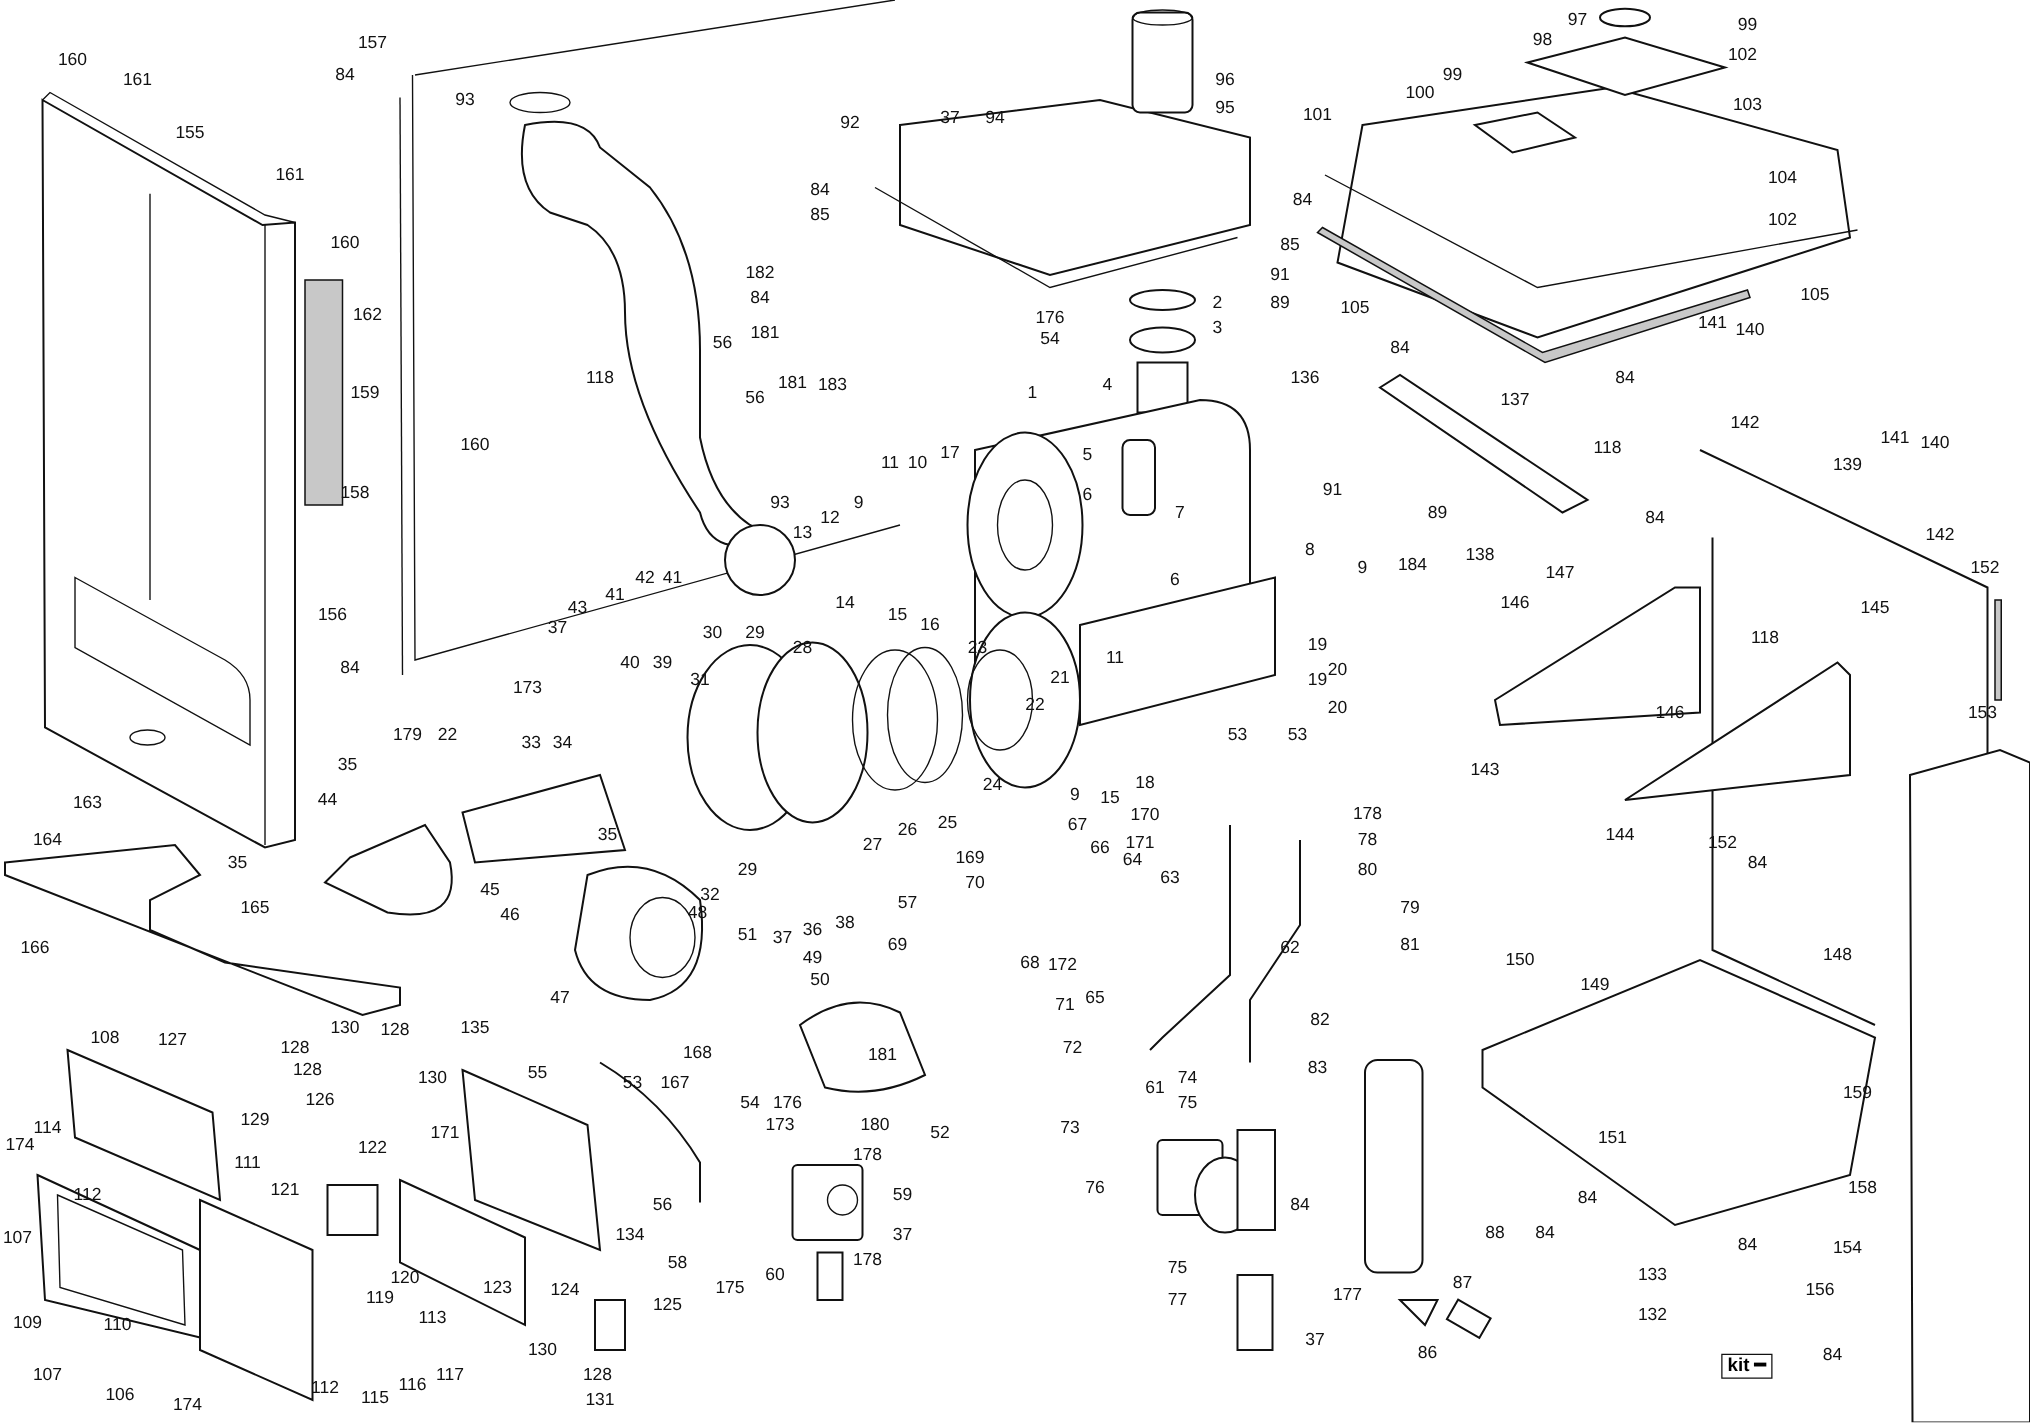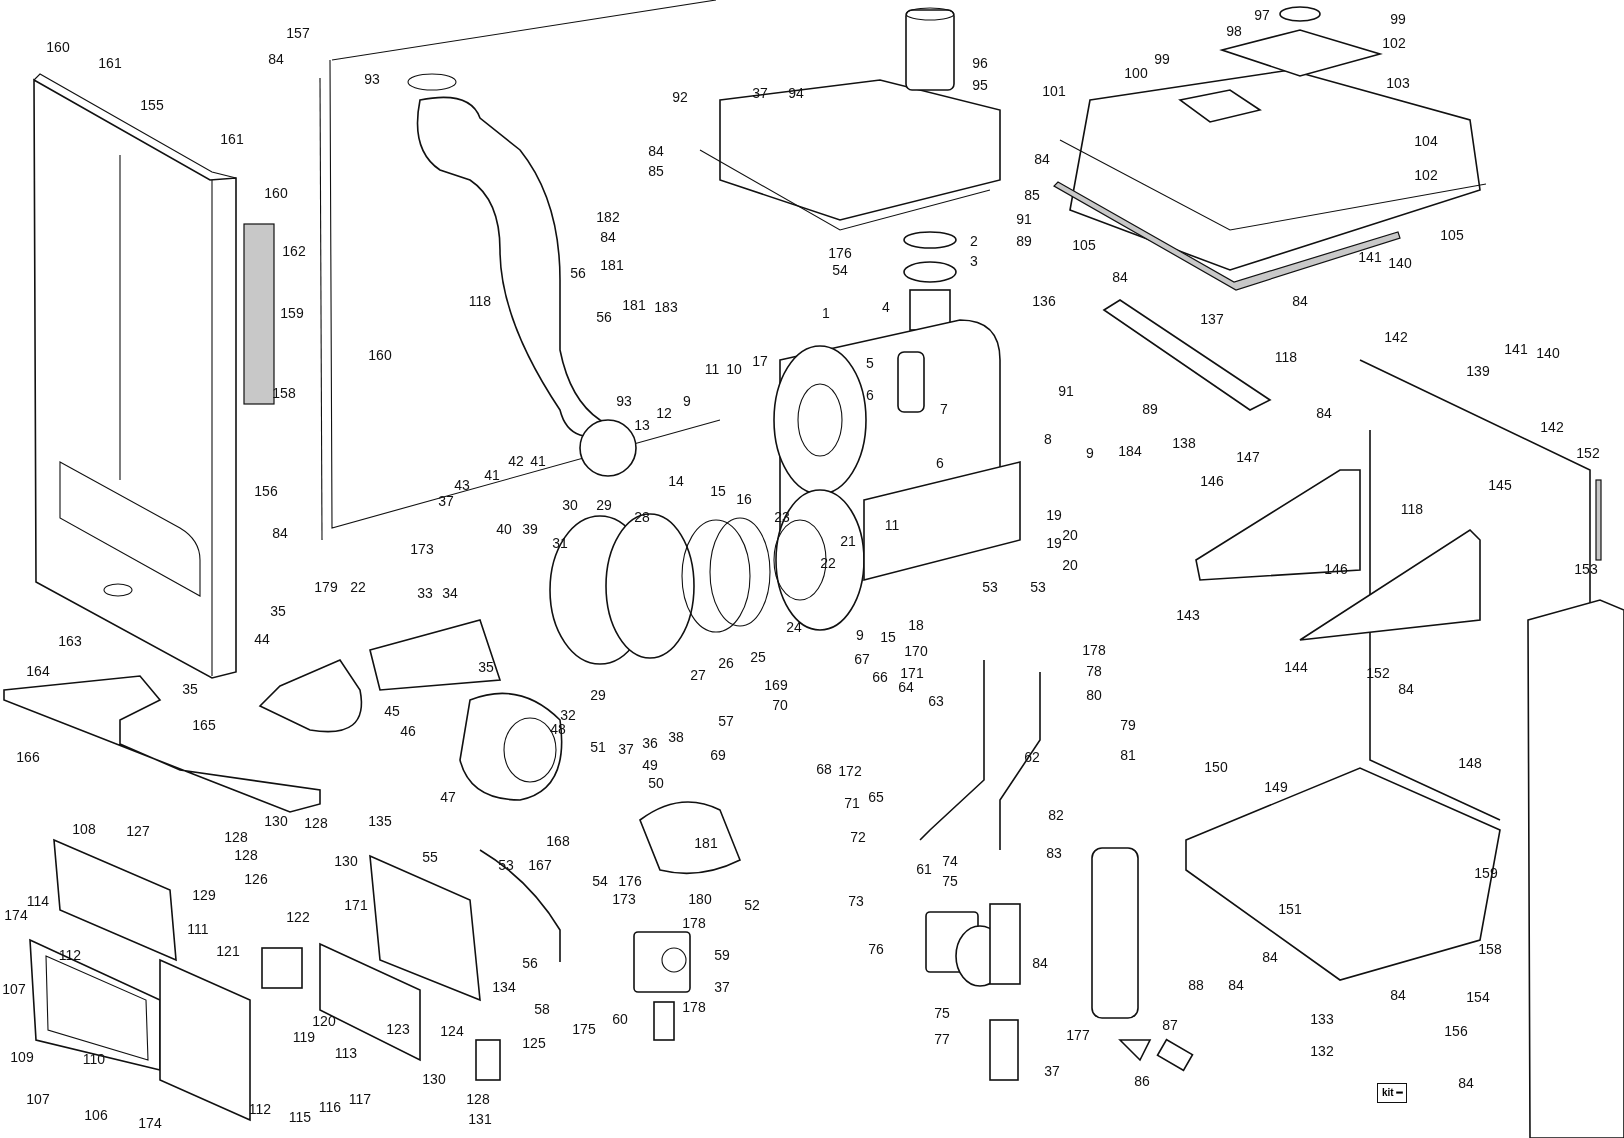--- a/index.html
+++ b/index.html
@@ -3,21 +3,21 @@
 <meta charset="utf-8">
 <style>
   html, body { margin:0; padding:0; background:#ffffff; }
   #canvas { position:relative; width:1624px; height:1138px; overflow:hidden; background:#fff; }
   svg { position:absolute; left:0; top:0; }
   .part { fill:#fff; stroke:#111; stroke-width:1.6; }
   .part-thin { fill:none; stroke:#111; stroke-width:1.1; }
   .grey { fill:#c8c8c8; stroke:#111; stroke-width:1.2; }
   .lbl { font-family:"Liberation Sans", sans-serif; font-size:14px; fill:#111; }
   #kit { position:absolute; left:1377px; top:1083px; border:1.5px solid #111; background:#fff;
-         font-family:"Liberation Sans", sans-serif; font-weight:bold; font-size:10px; padding:0 4px; line-height:18px; }
+         font-family:"Liberation Sans", sans-serif; font-weight:bold; font-size:15px; padding:0 4px; line-height:18px; }
 </style>
 </head>
 <body>
 
 <div id="canvas">
   <svg id="art" width="1624" height="1138" viewBox="0 0 1624 1138">
 
     <g>
       <path class="part" d="M34,80 L210,180 L236,178 L236,672 L212,678 L36,582 Z"></path>
       <path class="part-thin" d="M34,80 L40,74 L212,172 L236,178"></path>

